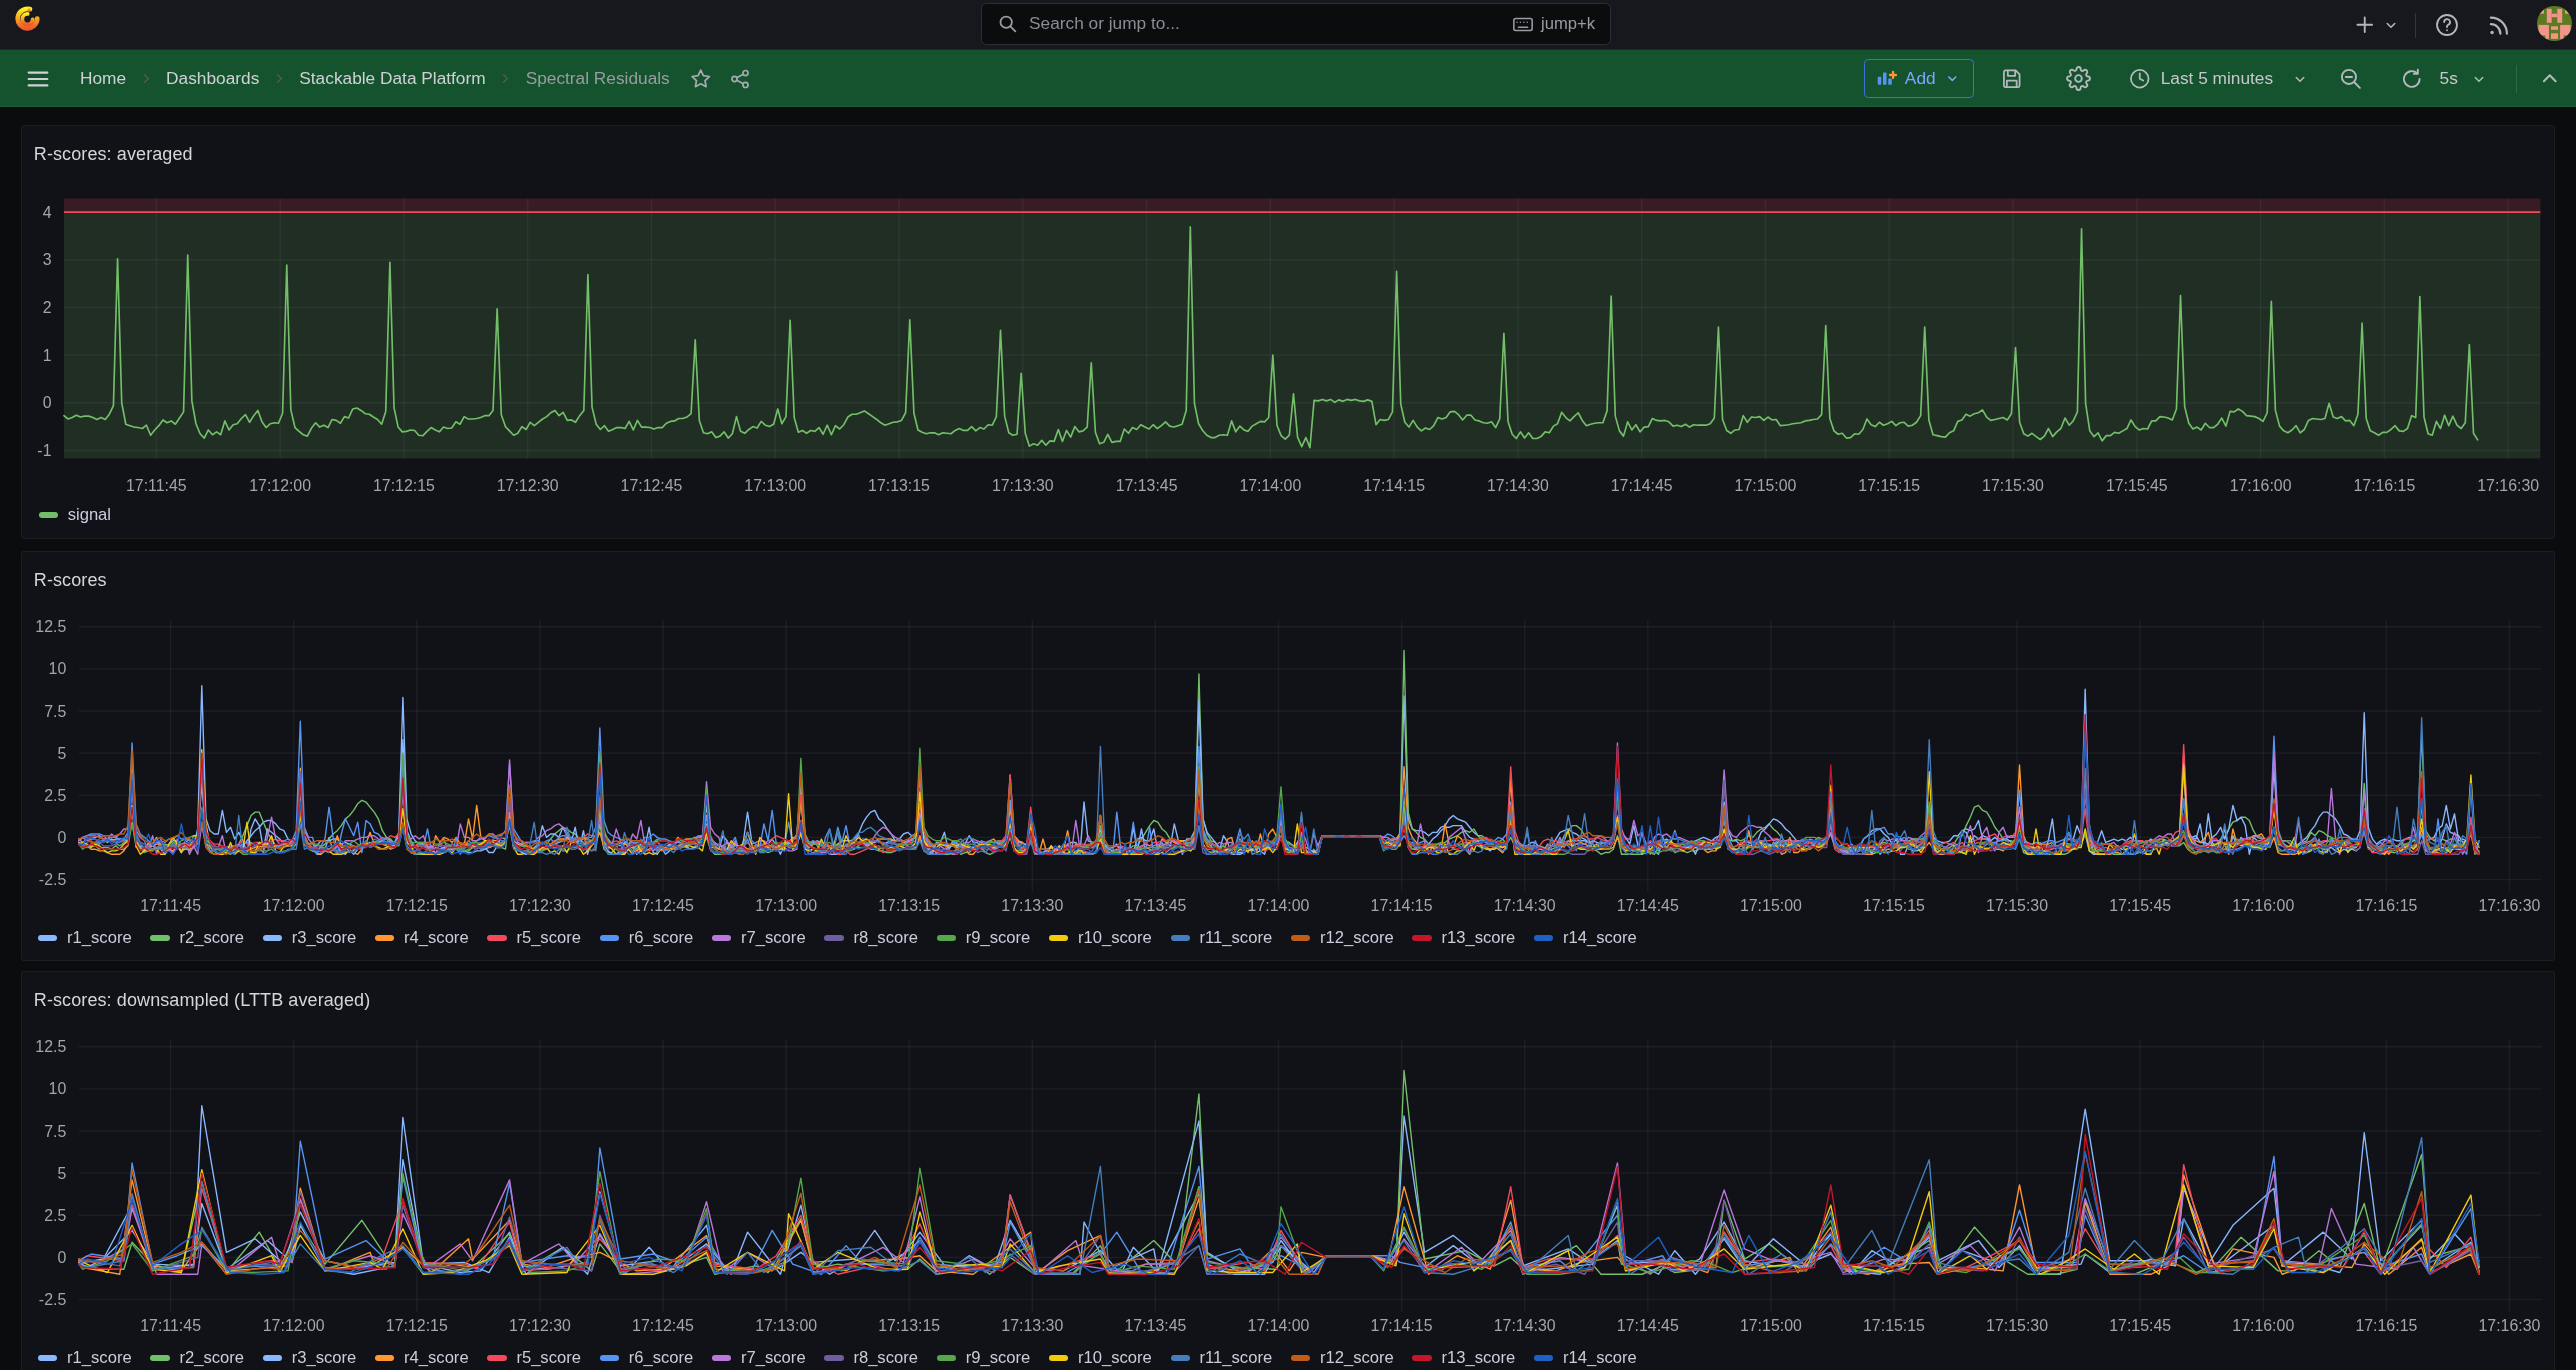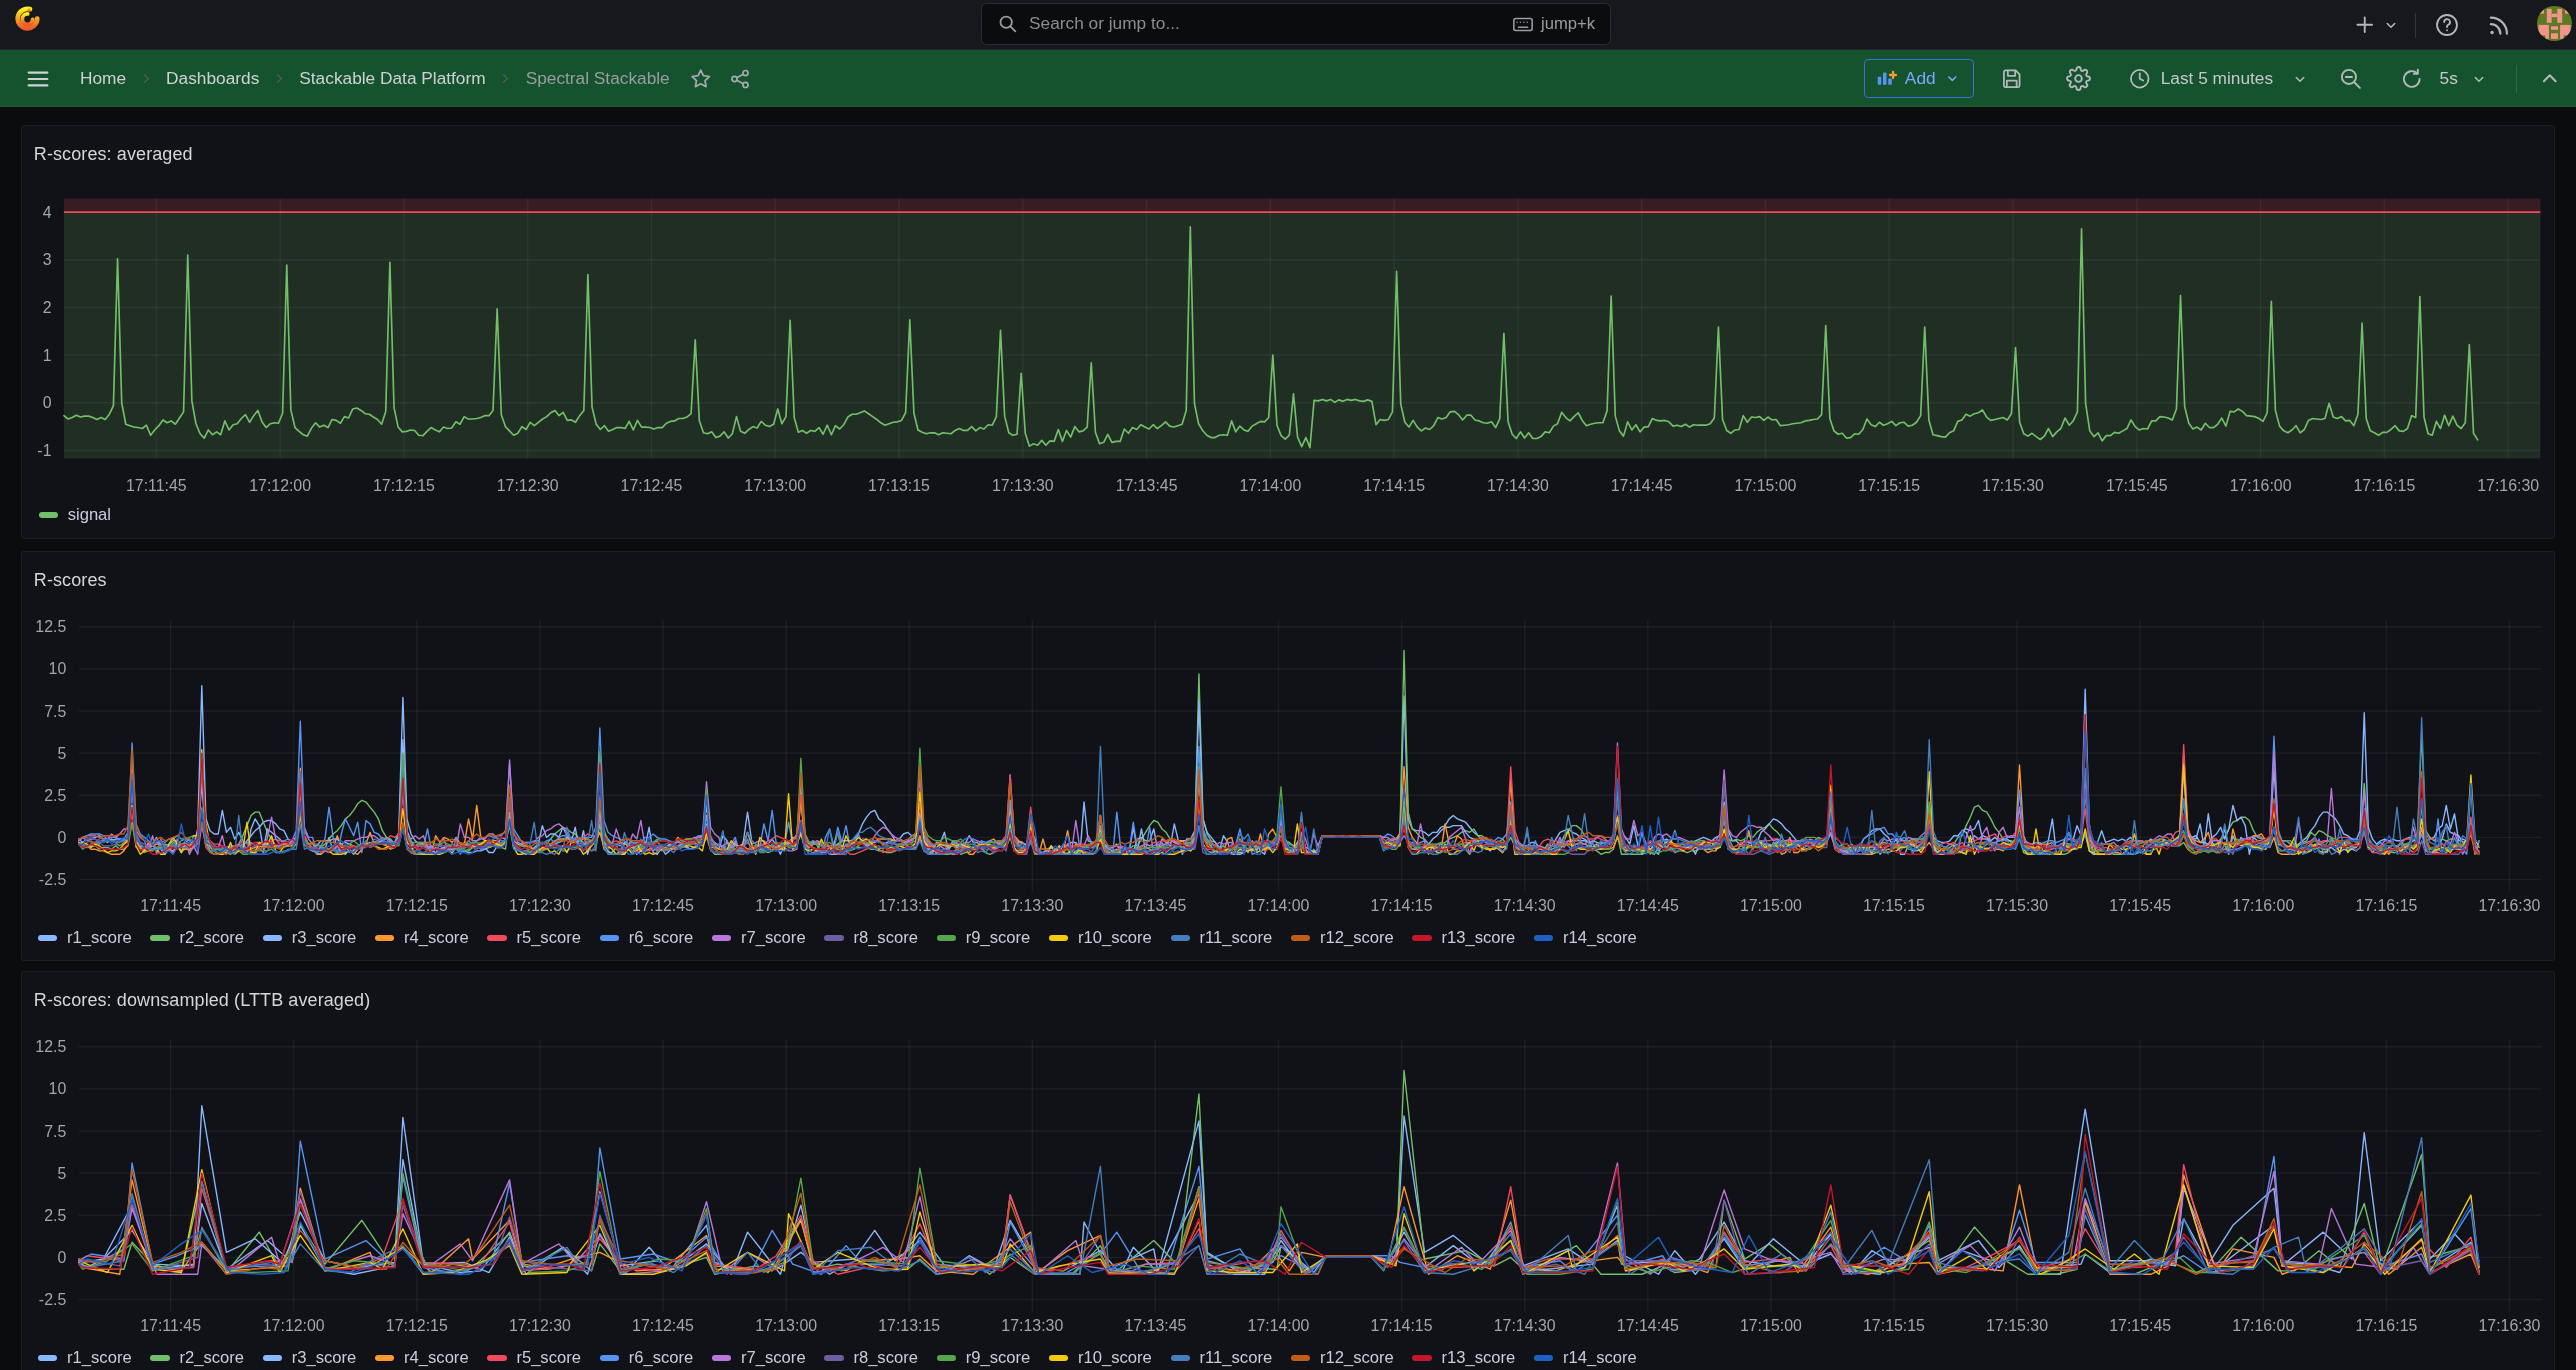--- a/index.html
+++ b/index.html
@@ -168,21 +168,21 @@
       <svg width="15" height="15" viewBox="0 0 24 24" fill="none" stroke="#55575e" stroke-width="2.4" stroke-linecap="round" stroke-linejoin="round">
           <polyline points="9,6 15,12 9,18"></polyline>
         </svg>
     </span>
     <a class="crumb">Stackable Data Platform</a>
     <span class="crumb-sep">
       <svg width="15" height="15" viewBox="0 0 24 24" fill="none" stroke="#55575e" stroke-width="2.4" stroke-linecap="round" stroke-linejoin="round">
           <polyline points="9,6 15,12 9,18"></polyline>
         </svg>
     </span>
-    <a class="crumb last">Spectral Stackable</a>
+    <a class="crumb last">Spectral Residuals</a>
     <span class="crumb-icon-btn">
       <svg width="23.5" height="23.5" viewBox="0 0 24 24" fill="none" stroke="#a7a9b0" stroke-width="1.8" stroke-linejoin="round">
         <path d="M12 3.2 l2.7 5.6 6.1 0.9 -4.4 4.3 1 6.1 -5.4 -2.9 -5.4 2.9 1 -6.1 -4.4 -4.3 6.1 -0.9 z"></path>
       </svg>
     </span>
     <span class="crumb-icon-btn" style="margin-left:16.6px;">
       <svg width="22" height="22" viewBox="0 0 24 24" fill="none" stroke="#a7a9b0" stroke-width="1.8">
         <circle cx="18" cy="5.5" r="2.8"></circle>
           <circle cx="6" cy="12" r="2.8"></circle>
           <circle cx="18" cy="18.5" r="2.8"></circle>

